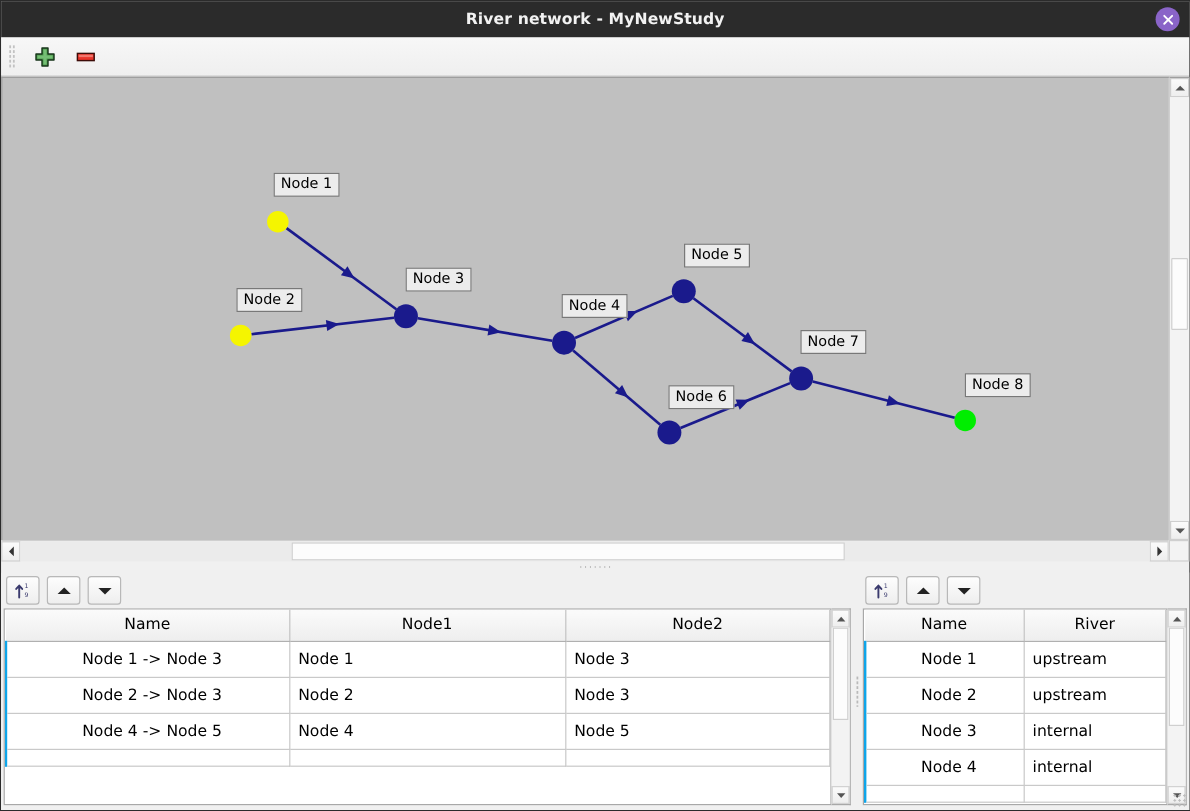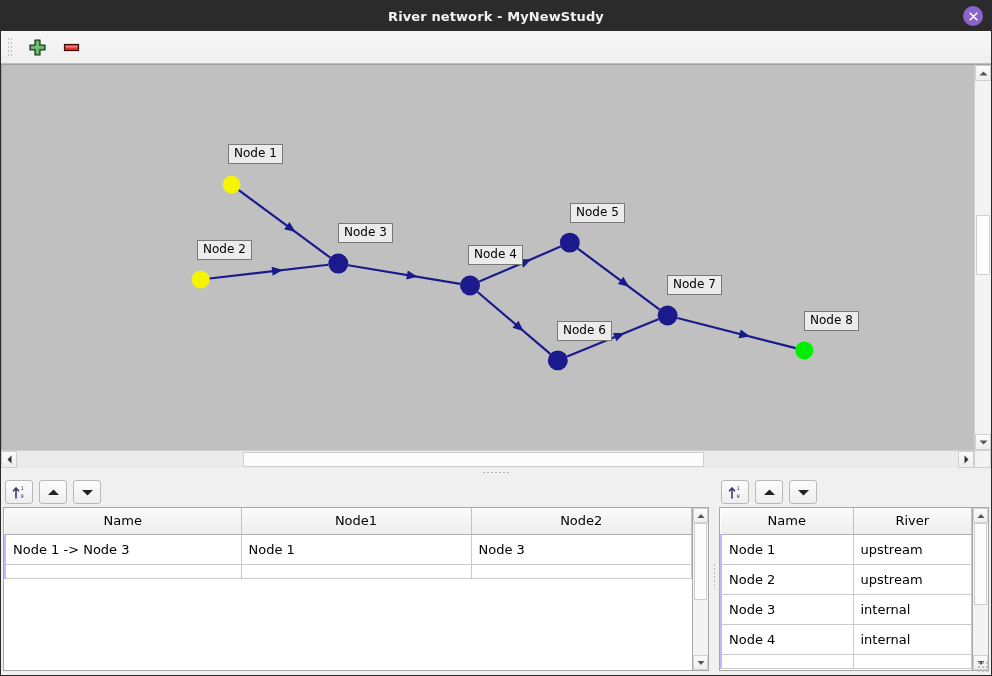--- a/index.html
+++ b/index.html
@@ -204,21 +204,21 @@
   table.grid td {
     height: 30px;
     border-right: 1px solid #c9c9c9;
     border-bottom: 1px solid #c9c9c9;
     font-size: 13px; color: #000;
     padding-left: 7px;
     background: #fff;
     white-space: nowrap; overflow: hidden;
     cursor: default;
   }
-  table.grid td.first { border-left: 2px solid #c4b5fd; }
+  table.grid td.first { border-left: 2px solid #0ea5e9; text-align: center; }
   table.grid tr.filler td { height: 14px; }
   .grid-vscroll {
     flex: 0 0 16px; width: 16px;
     background: #f3f3f3;
     border: 1px solid #a8a8a8; border-left: none;
     display: flex; flex-direction: column;
   }
   .gsb-arrow {
     flex: 0 0 15px;
     background: linear-gradient(#fbfbfb,#eeeeee);
@@ -404,20 +404,30 @@
                   <th>Node1</th>
                   <th>Node2</th>
                 </tr>
               </thead>
             <tbody id="branches-body">
                 <tr>
                   <td class="first">Node 1 -&gt; Node 3</td>
                   <td>Node 1</td>
                   <td>Node 3</td>
                 </tr>
+                <tr>
+                  <td class="first">Node 2 -&gt; Node 3</td>
+                  <td>Node 2</td>
+                  <td>Node 3</td>
+                </tr>
+                <tr>
+                  <td class="first">Node 4 -&gt; Node 5</td>
+                  <td>Node 4</td>
+                  <td>Node 5</td>
+                </tr>
                 <tr class="filler">
                   <td class="first"></td>
                   <td></td>
                   <td></td>
                 </tr>
               </tbody>
           </table>
         </div>
         <div class="grid-vscroll">
           <div class="gsb-arrow">

